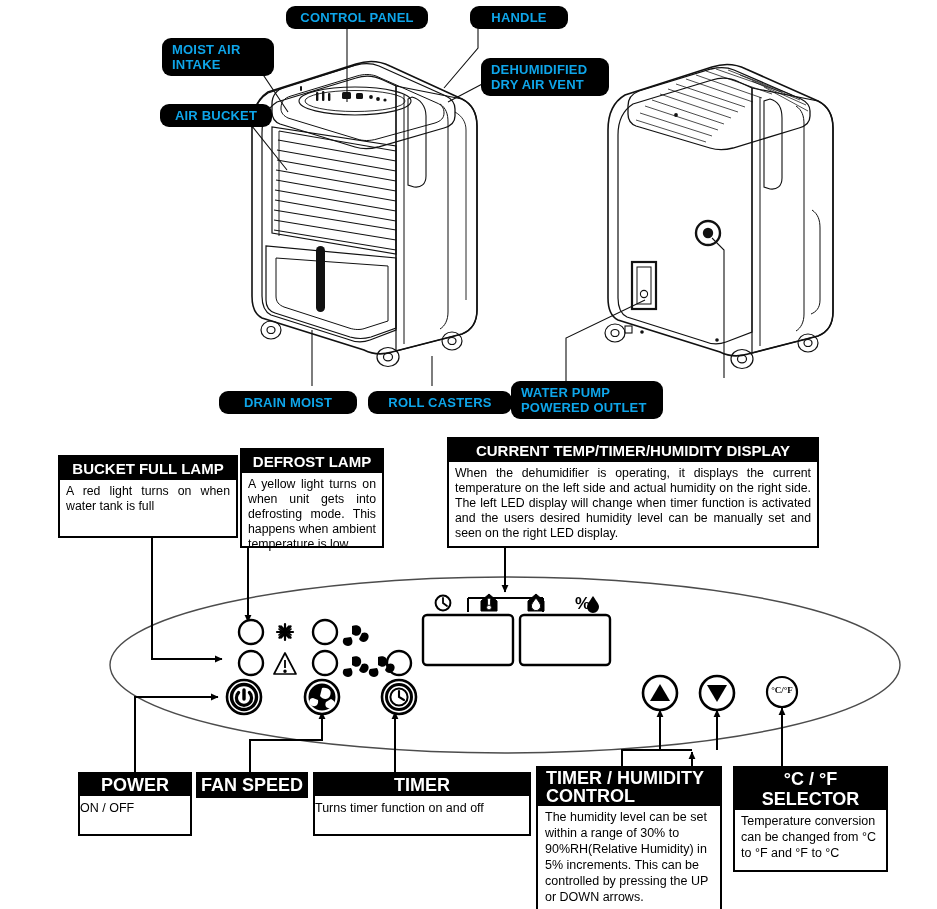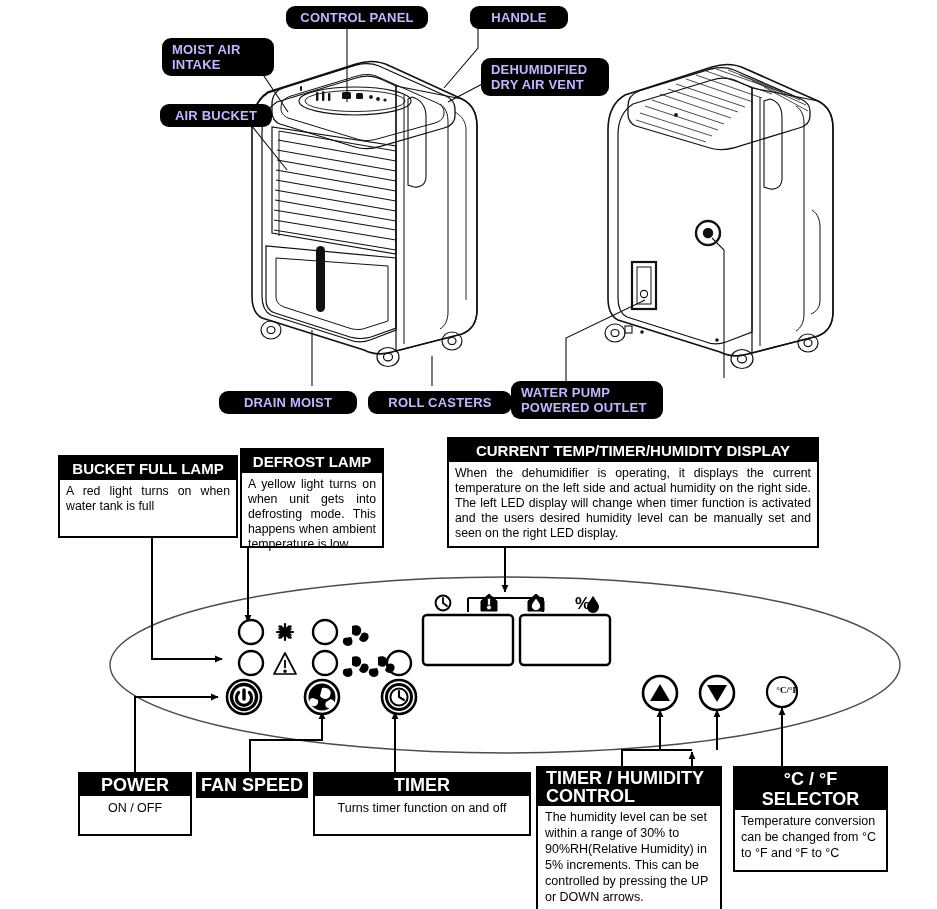--- a/index.html
+++ b/index.html
@@ -13,21 +13,21 @@
   }
   #stage{position:absolute;left:0;top:0;width:937px;height:909px;}
 
   
   #art{position:absolute;left:0;top:0;width:937px;height:909px;}
 
   
   .pill{
     position:absolute;
     background:#000;
-    color:#c4b5fd;
+    color:#0ea5e9;
     font-weight:bold;
     font-size:13px;
     line-height:15px;
     letter-spacing:0.2px;
     border-radius:9px;
     padding:4px 10px;
     text-align:left;
     white-space:pre-line;
     z-index:5;
   }
@@ -63,21 +63,21 @@
     border:2px solid #000;
     background:#fff;
     z-index:6;
     box-sizing:border-box;
   }
   .minibox .hd{
     background:#000;color:#fff;font-weight:bold;
     text-align:center;font-size:18px;line-height:20px;padding:1px 2px;
   }
   .minibox .bd{
-    text-align:center;font-size:12.5px;line-height:16px;padding:4px 8px;
+    text-align:left;font-size:12.5px;line-height:16px;padding:4px 0;
   }
   .pct{
     position:absolute;font-size:17px;font-weight:bold;z-index:4;
     font-family:"Liberation Sans", sans-serif;
   }
   .cf{
     position:absolute;font-size:9px;font-weight:bold;z-index:4;
     font-family:"Liberation Serif", serif;
   }
 </style>
@@ -434,21 +434,21 @@
     <div class="bd" style="height:98px;text-align:left;padding:3px 7px;line-height:16px;">The humidity level can be set within a range of 30% to 90%RH(Relative Humidity) in 5% increments. This can be controlled by pressing the UP or DOWN arrows.</div>
   </div>
 
   <div class="minibox" style="left:733px;top:766px;width:155px;">
     <div class="hd">°C / °F SELECTOR</div>
     <div class="bd" style="height:54px;text-align:left;padding:3px 6px;line-height:16px;">Temperature conversion can be changed from °C to °F and °F to °C</div>
   </div>
 
   <div class="pct" style="left:575px;top:594px;">%</div>
 
-  <div class="cf" style="left:766px;top:685px;width:32px;text-align:right;">°C/°F</div>
+  <div class="cf" style="left:766px;top:685px;width:32px;text-align:center;">°C/°F</div>
 
   <div style="position:absolute;left:227px;top:680px;width:34px;height:34px;border-radius:50%;z-index:8;"></div>
   <div style="position:absolute;left:305px;top:680px;width:34px;height:34px;border-radius:50%;z-index:8;"></div>
   <div style="position:absolute;left:382px;top:680px;width:34px;height:34px;border-radius:50%;z-index:8;"></div>
   <div style="position:absolute;left:643px;top:676px;width:34px;height:34px;border-radius:50%;z-index:8;"></div>
   <div style="position:absolute;left:700px;top:676px;width:34px;height:34px;border-radius:50%;z-index:8;"></div>
   <div style="position:absolute;left:767px;top:677px;width:30px;height:30px;border-radius:50%;z-index:8;"></div>
   <div style="position:absolute;left:423px;top:615px;width:90px;height:50px;z-index:8;"></div>
   <div style="position:absolute;left:520px;top:615px;width:90px;height:50px;z-index:8;"></div>
 

